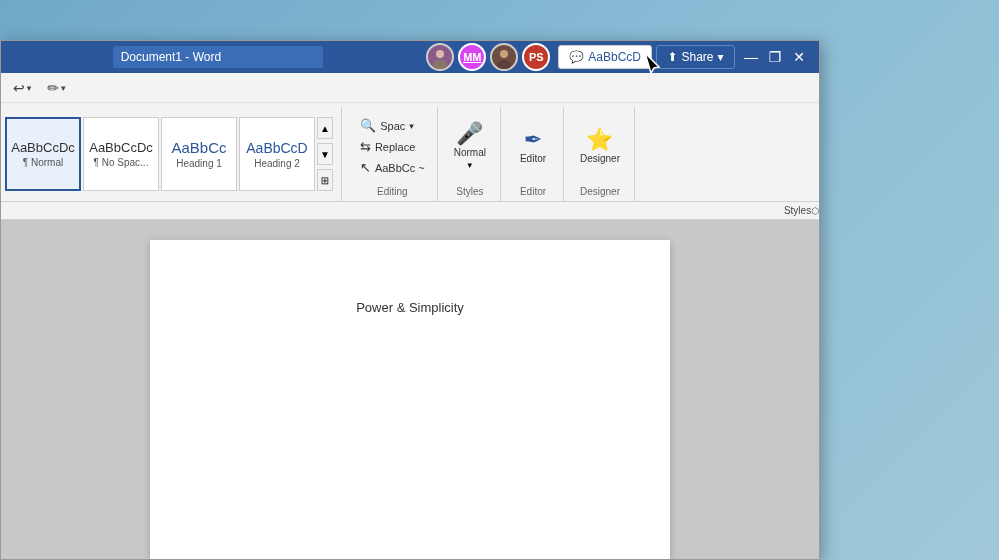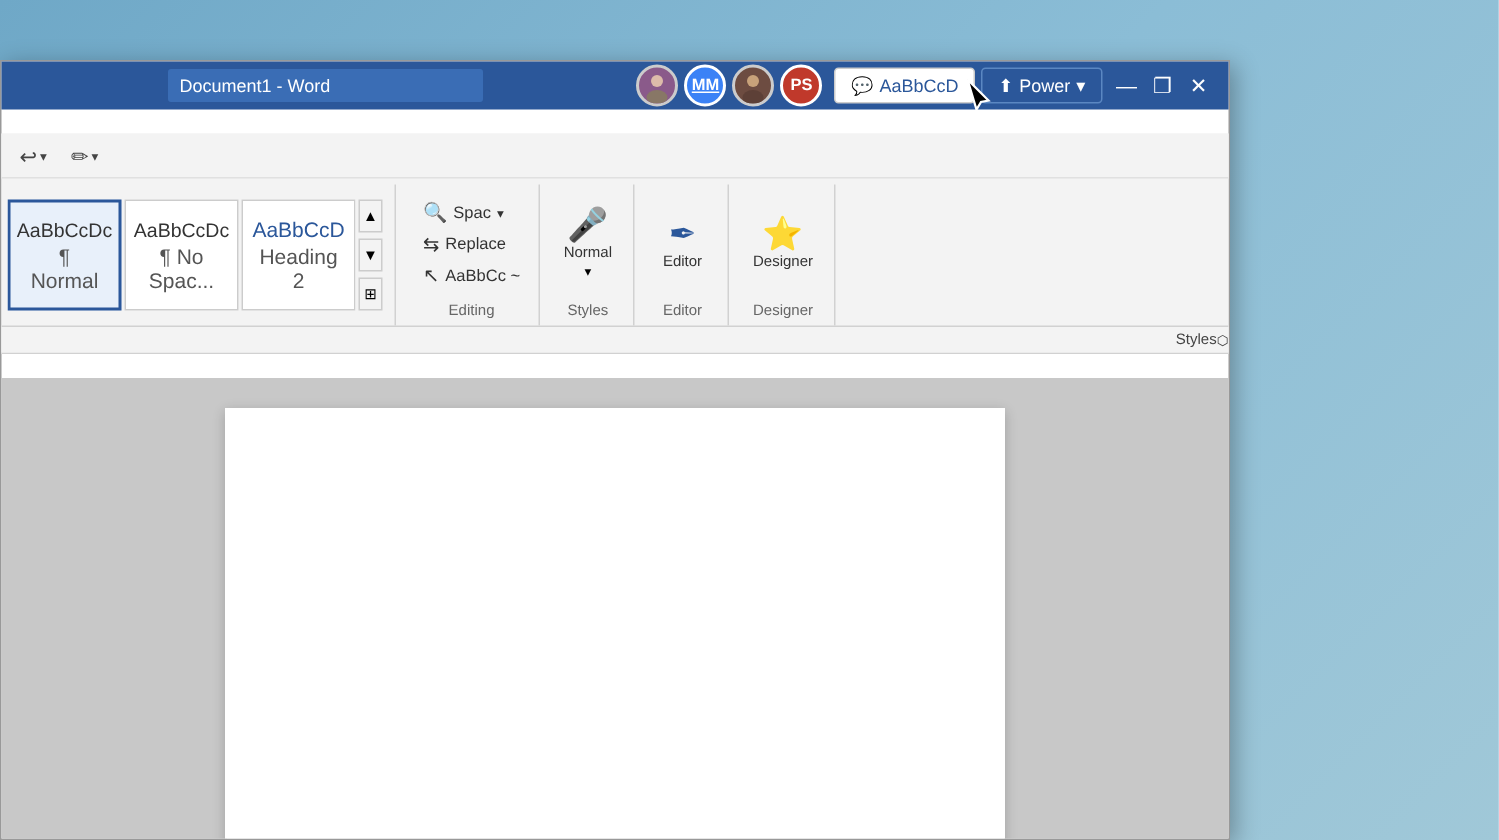--- a/index.html
+++ b/index.html
@@ -24,21 +24,20 @@
       position: absolute;
       top: 40px;
       left: 0;
       width: 820px;
       height: 520px;
       background: #fff;
       border: 1px solid #999;
       box-shadow: 3px 3px 15px rgba(0,0,0,0.3);
       display: flex;
       flex-direction: column;
-      gap: 16px;
     }
 
     
     .title-bar {
       background: #2b579a;
       height: 32px;
       display: flex;
       align-items: center;
       padding: 0 8px;
       flex-shrink: 0;
@@ -215,21 +214,21 @@
     .style-item.active {
       border: 2px solid #2b579a;
       background: #e8f0fa;
     }
 
     .style-preview-normal { font-size: 13px; color: #333; }
     .style-preview-nospace { font-size: 13px; color: #333; }
     .style-preview-h1 { font-size: 15px; color: #2b579a; font-weight: bold; }
     .style-preview-h2 { font-size: 14px; color: #2b579a; font-weight: bold; }
 
-    .style-label { font-size: 14px; color: #555; margin-top: 2px; }
+    .style-label { font-size: 10px; color: #555; margin-top: 2px; }
 
     .styles-scroll {
       display: flex;
       flex-direction: column;
       justify-content: space-between;
       height: 74px;
       margin-left: 2px;
     }
 
     .scroll-btn {
@@ -395,21 +394,21 @@
     </div>
     <div class="user-avatars">
 
       <div class="avatar-photo" style="background:#8a5a8a; border-color: #ccc;">
         <svg width="24" height="24" viewBox="0 0 24 24">
           <circle cx="12" cy="9" r="4" fill="#dba"></circle>
           <ellipse cx="12" cy="20" rx="7" ry="5" fill="#876"></ellipse>
         </svg>
       </div>
 
-      <div class="avatar" style="background:#3b82f6;text-decoration:underline;">
+      <div class="avatar" style="background:#d946ef;text-decoration:underline;">
         <span>MM</span>
       </div>
 
       <div class="avatar-photo" style="background:#6d4c41; border-color:#ccc;">
         <svg width="24" height="24" viewBox="0 0 24 24">
           <circle cx="12" cy="9" r="4" fill="#c8a27a"></circle>
           <ellipse cx="12" cy="20" rx="7" ry="5" fill="#5d4037"></ellipse>
         </svg>
       </div>
 
@@ -417,21 +416,21 @@
         <span>PS</span>
       </div>
     </div>
     <button class="btn-comments">
       <span>💬</span>
       <span>AaBbCcD</span>
     </button>
     &nbsp;
     <button class="btn-share">
       <span>⬆</span>
-      <span>Power</span>
+      <span>Share</span>
       <span>▾</span>
     </button>
     &nbsp;
     <button class="window-btn">—</button>
     <button class="window-btn">❐</button>
     <button class="window-btn close">✕</button>
   </div>
 
   <div class="ribbon">
 
@@ -454,20 +453,24 @@
           <div class="style-item active">
             <div class="style-preview-normal" style="font-size:13px; color:#333;">AaBbCcDc</div>
             <div class="style-label">¶ Normal</div>
           </div>
 
           <div class="style-item">
             <div class="style-preview-nospace" style="font-size:13px; color:#333;">AaBbCcDc</div>
             <div class="style-label">¶ No Spac...</div>
           </div>
 
+          <div class="style-item">
+            <div class="style-preview-h1" style="font-size:15px; color:#2b579a; font-weight:normal;">AaBbCc</div>
+            <div class="style-label">Heading 1</div>
+          </div>
 
           <div class="style-item">
             <div class="style-preview-h2" style="font-size:14px; color:#2b579a; font-weight:normal;">AaBbCcD</div>
             <div class="style-label">Heading 2</div>
           </div>
         </div>
 
         <div class="styles-scroll">
           <button class="scroll-btn">▲</button>
           <button class="scroll-btn">▼</button>
@@ -531,20 +534,21 @@
 
     <div class="styles-bottom">
       <span>Styles</span>
       <span class="expand-icon"> ⬡</span>
     </div>
 
   </div>
 
   <div class="doc-area">
     <div class="doc-page">
+      <div class="doc-centered-text">Power &amp; Simplicity</div>
       <div class="doc-large-text">es</div>
     </div>
   </div>
 
 </div>
 
 <div class="cursor-icon" style="top:52px; left:644px; font-size:18px; position:absolute;">
   <svg width="18" height="22" viewBox="0 0 18 22" fill="none" xmlns="http://www.w3.org/2000/svg">
     <path d="M1 1l14 14-5 1-3 5-6-20z" fill="black" stroke="white" stroke-width="1.5"></path>
   </svg>

